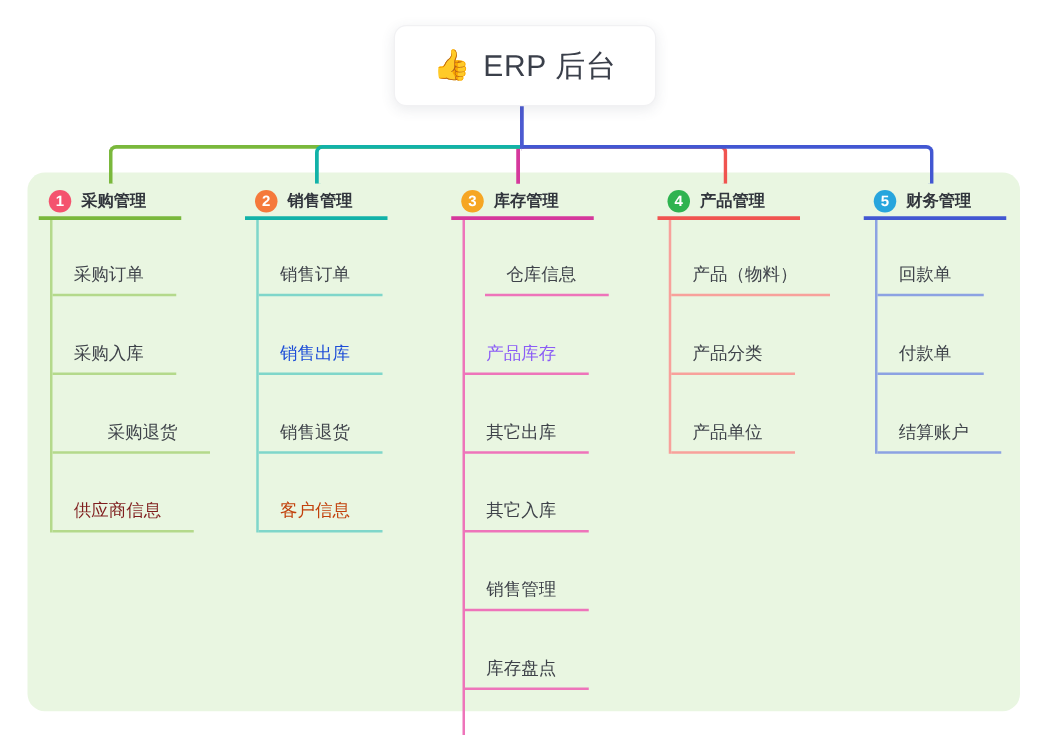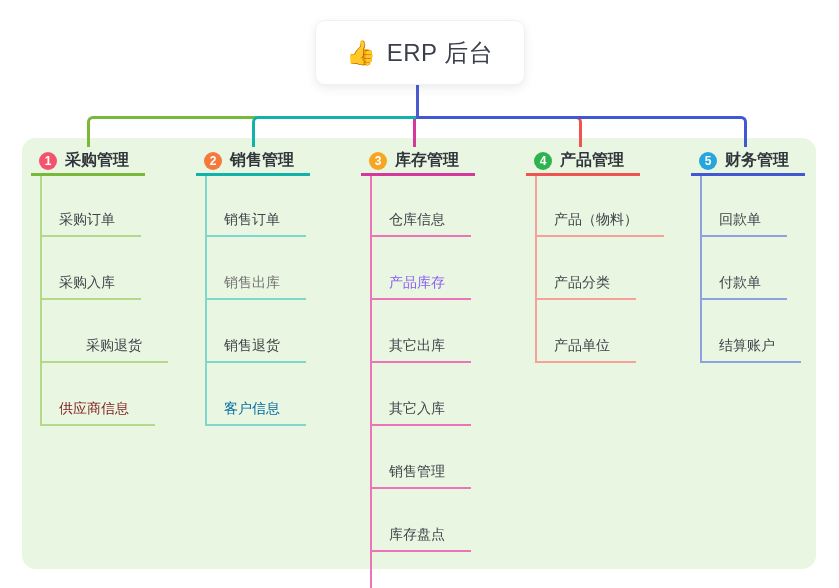--- a/index.html
+++ b/index.html
@@ -26,21 +26,21 @@
   .branch{position:absolute;top:148px;}
   .branch-title{
     display:flex;align-items:center;gap:8px;
     width:114px;height:28px;box-sizing:border-box;
     padding-left:8px;border-bottom:3px solid #000;
   }
   .badge{
     width:18px;height:18px;border-radius:50%;flex:0 0 18px;
     color:#ffffff;font-size:12px;font-weight:bold;line-height:18px;text-align:center;
   }
-  .branch-title-text{font-size:16px;font-weight:600;color:#31353c;white-space:nowrap;}
+  .branch-title-text{font-size:13px;font-weight:600;color:#31353c;white-space:nowrap;}
   .children{margin-left:9px;border-left:2px solid #000;width:max-content;}
   .child{
     height:55px;display:flex;align-items:flex-end;
     width:max-content;border-bottom:2px solid #000;
     padding:0 26px 6px 17px;
   }
   .child:first-child{height:53px;}
   .child-label{font-size:14px;color:#3f434a;white-space:nowrap;}
 </style>
 </head>
@@ -84,37 +84,37 @@
       <div class="branch" style="left: 196px;">
         <div class="branch-title" style="border-bottom-color: rgb(18, 178, 168);">
           <span class="badge" style="background: rgb(245, 121, 59);">2</span>
           <span class="branch-title-text" style="color: rgb(49, 53, 60);">销售管理</span>
         </div>
         <div class="children" style="border-left-color: rgb(127, 214, 202);">
           <div class="child" style="border-bottom-color: rgb(127, 214, 202);">
             <span class="child-label" style="color: rgb(63, 67, 74);">销售订单</span>
           </div>
           <div class="child" style="border-bottom-color: rgb(127, 214, 202);">
-            <span class="child-label" style="color: #737373; margin-top: 16px;">销售出库</span>
+            <span class="child-label" style="color: #1d4ed8; margin-top: 16px;">销售出库</span>
           </div>
           <div class="child" style="border-bottom-color: rgb(127, 214, 202);">
             <span class="child-label" style="color: rgb(63, 67, 74);">销售退货</span>
           </div>
           <div class="child" style="border-bottom-color: rgb(127, 214, 202);">
-            <span class="child-label" style="color: #0369a1;">客户信息</span>
+            <span class="child-label" style="color: #c2410c;">客户信息</span>
           </div>
         </div>
       </div>
       <div class="branch" style="left: 361px;">
         <div class="branch-title" style="border-bottom-color: rgb(213, 56, 156);">
           <span class="badge" style="background: rgb(246, 166, 35);">3</span>
           <span class="branch-title-text" style="color: rgb(49, 53, 60);">库存管理</span>
         </div>
         <div class="children" style="border-left-color: rgb(238, 116, 186);">
-          <div class="child" style="border-bottom-color: rgb(238, 116, 186);">
+          <div class="child" style="border-bottom-color: rgb(238, 116, 186); margin-left: 16px;">
             <span class="child-label" style="color: rgb(63, 67, 74);">仓库信息</span>
           </div>
           <div class="child" style="border-bottom-color: rgb(238, 116, 186);">
             <span class="child-label" style="color: #8b5cf6;">产品库存</span>
           </div>
           <div class="child" style="border-bottom-color: rgb(238, 116, 186);">
             <span class="child-label" style="color: rgb(63, 67, 74);">其它出库</span>
           </div>
           <div class="child" style="border-bottom-color: rgb(238, 116, 186);">
             <span class="child-label" style="color: rgb(63, 67, 74);">其它入库</span>

